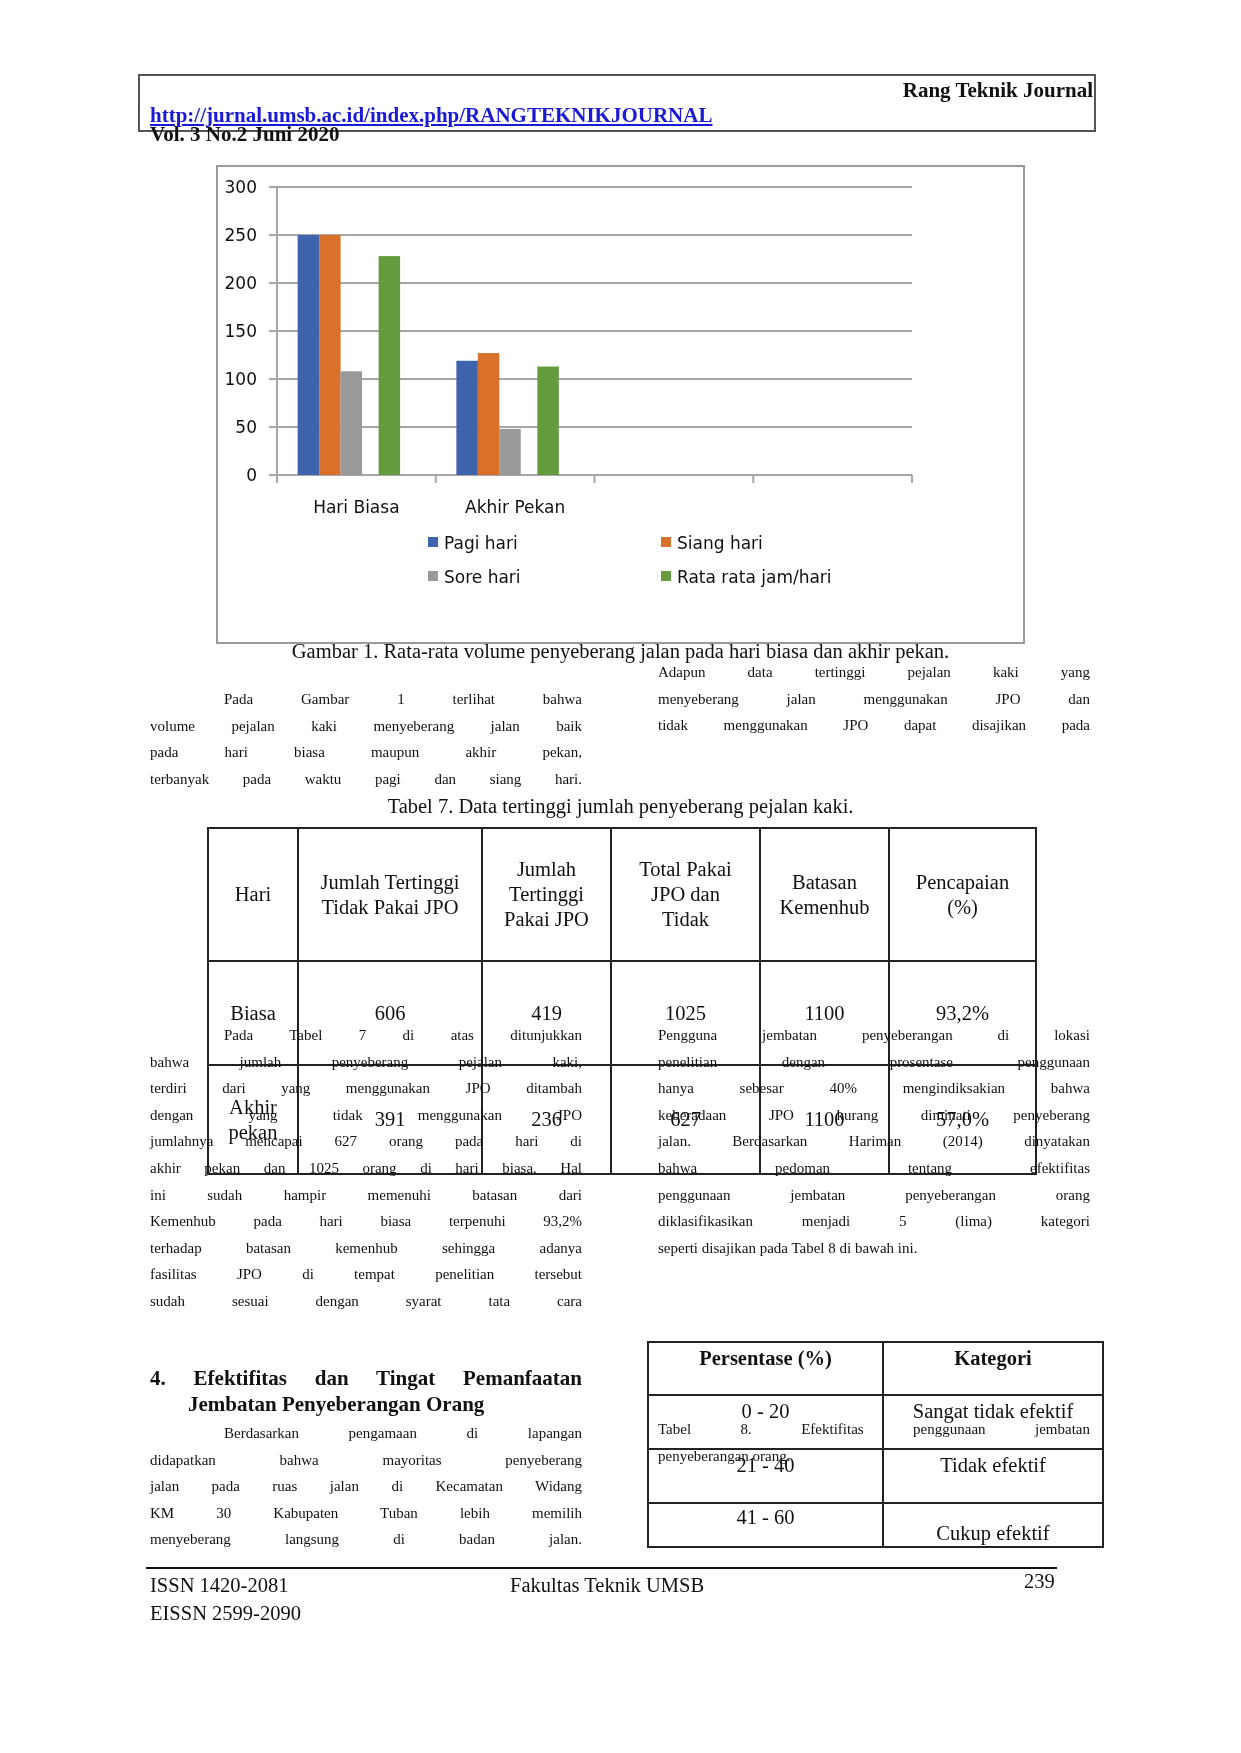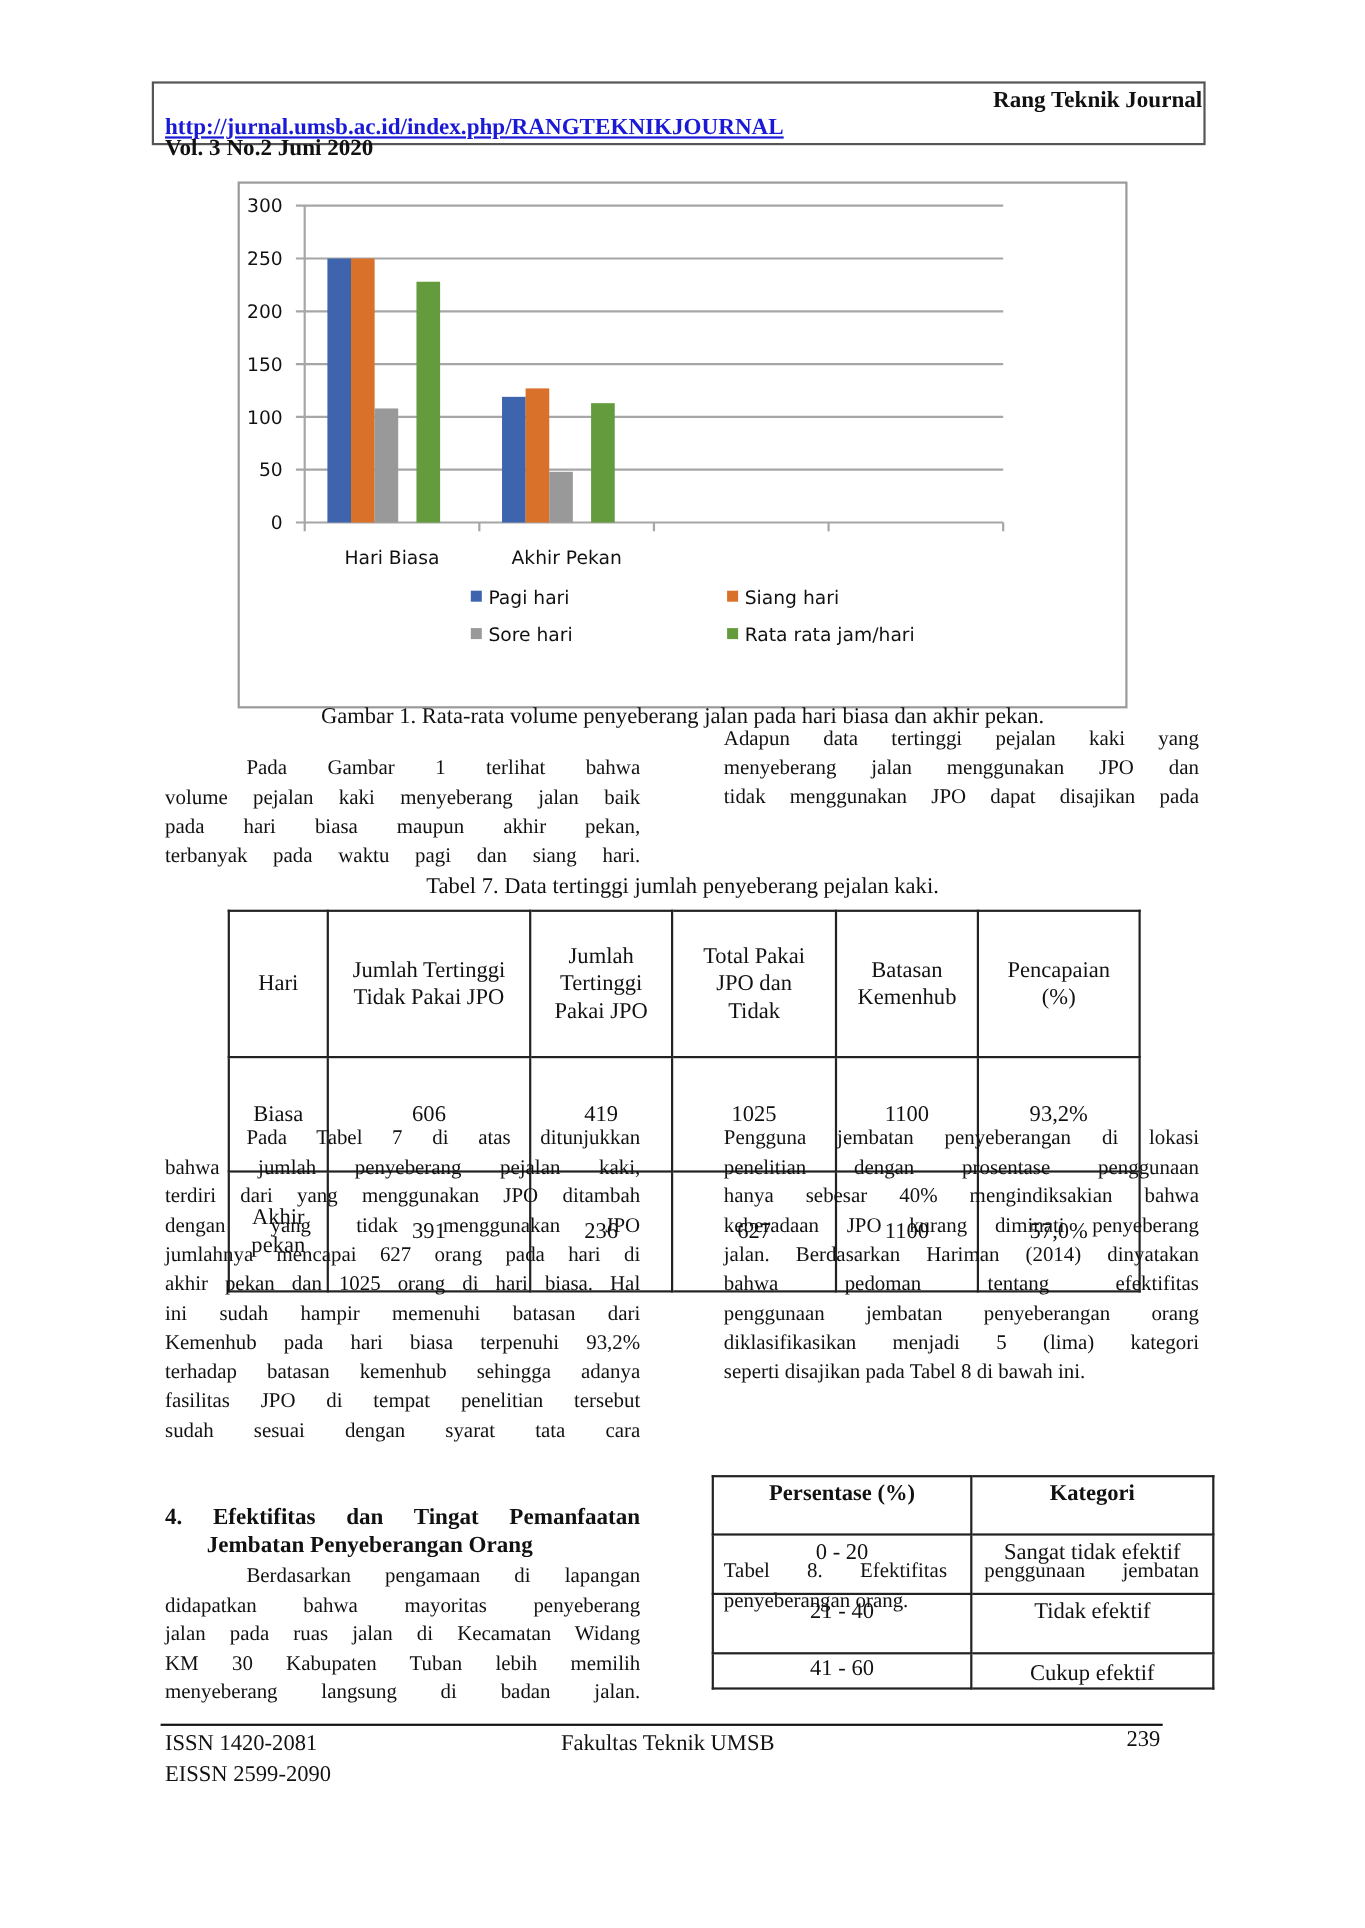--- a/index.html
+++ b/index.html
@@ -7,21 +7,21 @@
          font-family:"Liberation Serif", serif; color:#111; }
   .abs { position:absolute; }
   .hdr-box { left:138px; top:74px; width:958px; height:58px; border:2px solid #555; box-sizing:border-box; }
   .hdr-vol { left:150px; top:78px; font-weight:bold; font-size:21px;margin-top:44px; }
   .hdr-url { left:150px; top:103px; font-weight:bold; font-size:21px; color:#1a1ad6; text-decoration:underline; }
   .hdr-journal { right:148px; top:78px; font-weight:bold; font-size:21px; }
   .chart-box { left:216px; top:165px; width:809px; height:479px; border:2px solid #9a9a9a; box-sizing:border-box; }
   svg text { font-family:"DejaVu Sans", sans-serif; }
   .col-l { left:150px; width:432px; }
   .col-r { left:658px; width:432px; }
-  .para { position:absolute; font-size:19px; line-height:26.6px; }
+  .para { position:absolute; font-size:15px; line-height:26.6px; }
   .para span.l { display:block; text-align:justify; text-align-last:justify; height:26.6px; }
   .para span.last { text-align-last:left; }
   .caption { font-size:20.5px; }
   table.t7 { position:absolute; left:207px; top:827px; border-collapse:collapse; font-size:20.5px; }
   table.t7 td { border:2px solid #222; text-align:center; vertical-align:middle; line-height:25px; padding:0; }
   table.t8 { position:absolute; left:647px; top:1341px; border-collapse:collapse; font-size:20.5px; }
   table.t8 td { border:2px solid #222; text-align:center; vertical-align:top; line-height:26px; padding:2px 0 0 0; }
   table.t8 td.h { font-weight:bold; }
   .heading { position:absolute; font-weight:bold; font-size:21px; }
   .footer-line { left:146px; top:1567px; width:911px; height:2px; background:#111; }
@@ -195,21 +195,21 @@
   <tr style="height:54px;">
     <td>0 - 20</td>
     <td>Sangat tidak efektif</td>
   </tr>
   <tr style="height:54px;">
     <td>21 - 40</td>
     <td>Tidak efektif</td>
   </tr>
   <tr style="height:27px;">
     <td style="padding-top:0;">41 - 60</td>
-    <td style="padding-top:4px;">Cukup efektif</td>
+    <td style="padding-top:16px;">Cukup efektif</td>
   </tr>
 </tbody>
   </table>
 
 <div class="abs footer-line"></div>
 <div class="abs ftxt" style="left:150px;top:1574px;">ISSN 1420-2081</div>
 <div class="abs ftxt" style="left:150px;top:1602px;">EISSN 2599-2090</div>
 <div class="abs ftxt" style="left:510px;top:1574px;">Fakultas Teknik UMSB</div>
 <div class="abs ftxt" style="left:1024px;top:1570px;">239</div>
 

